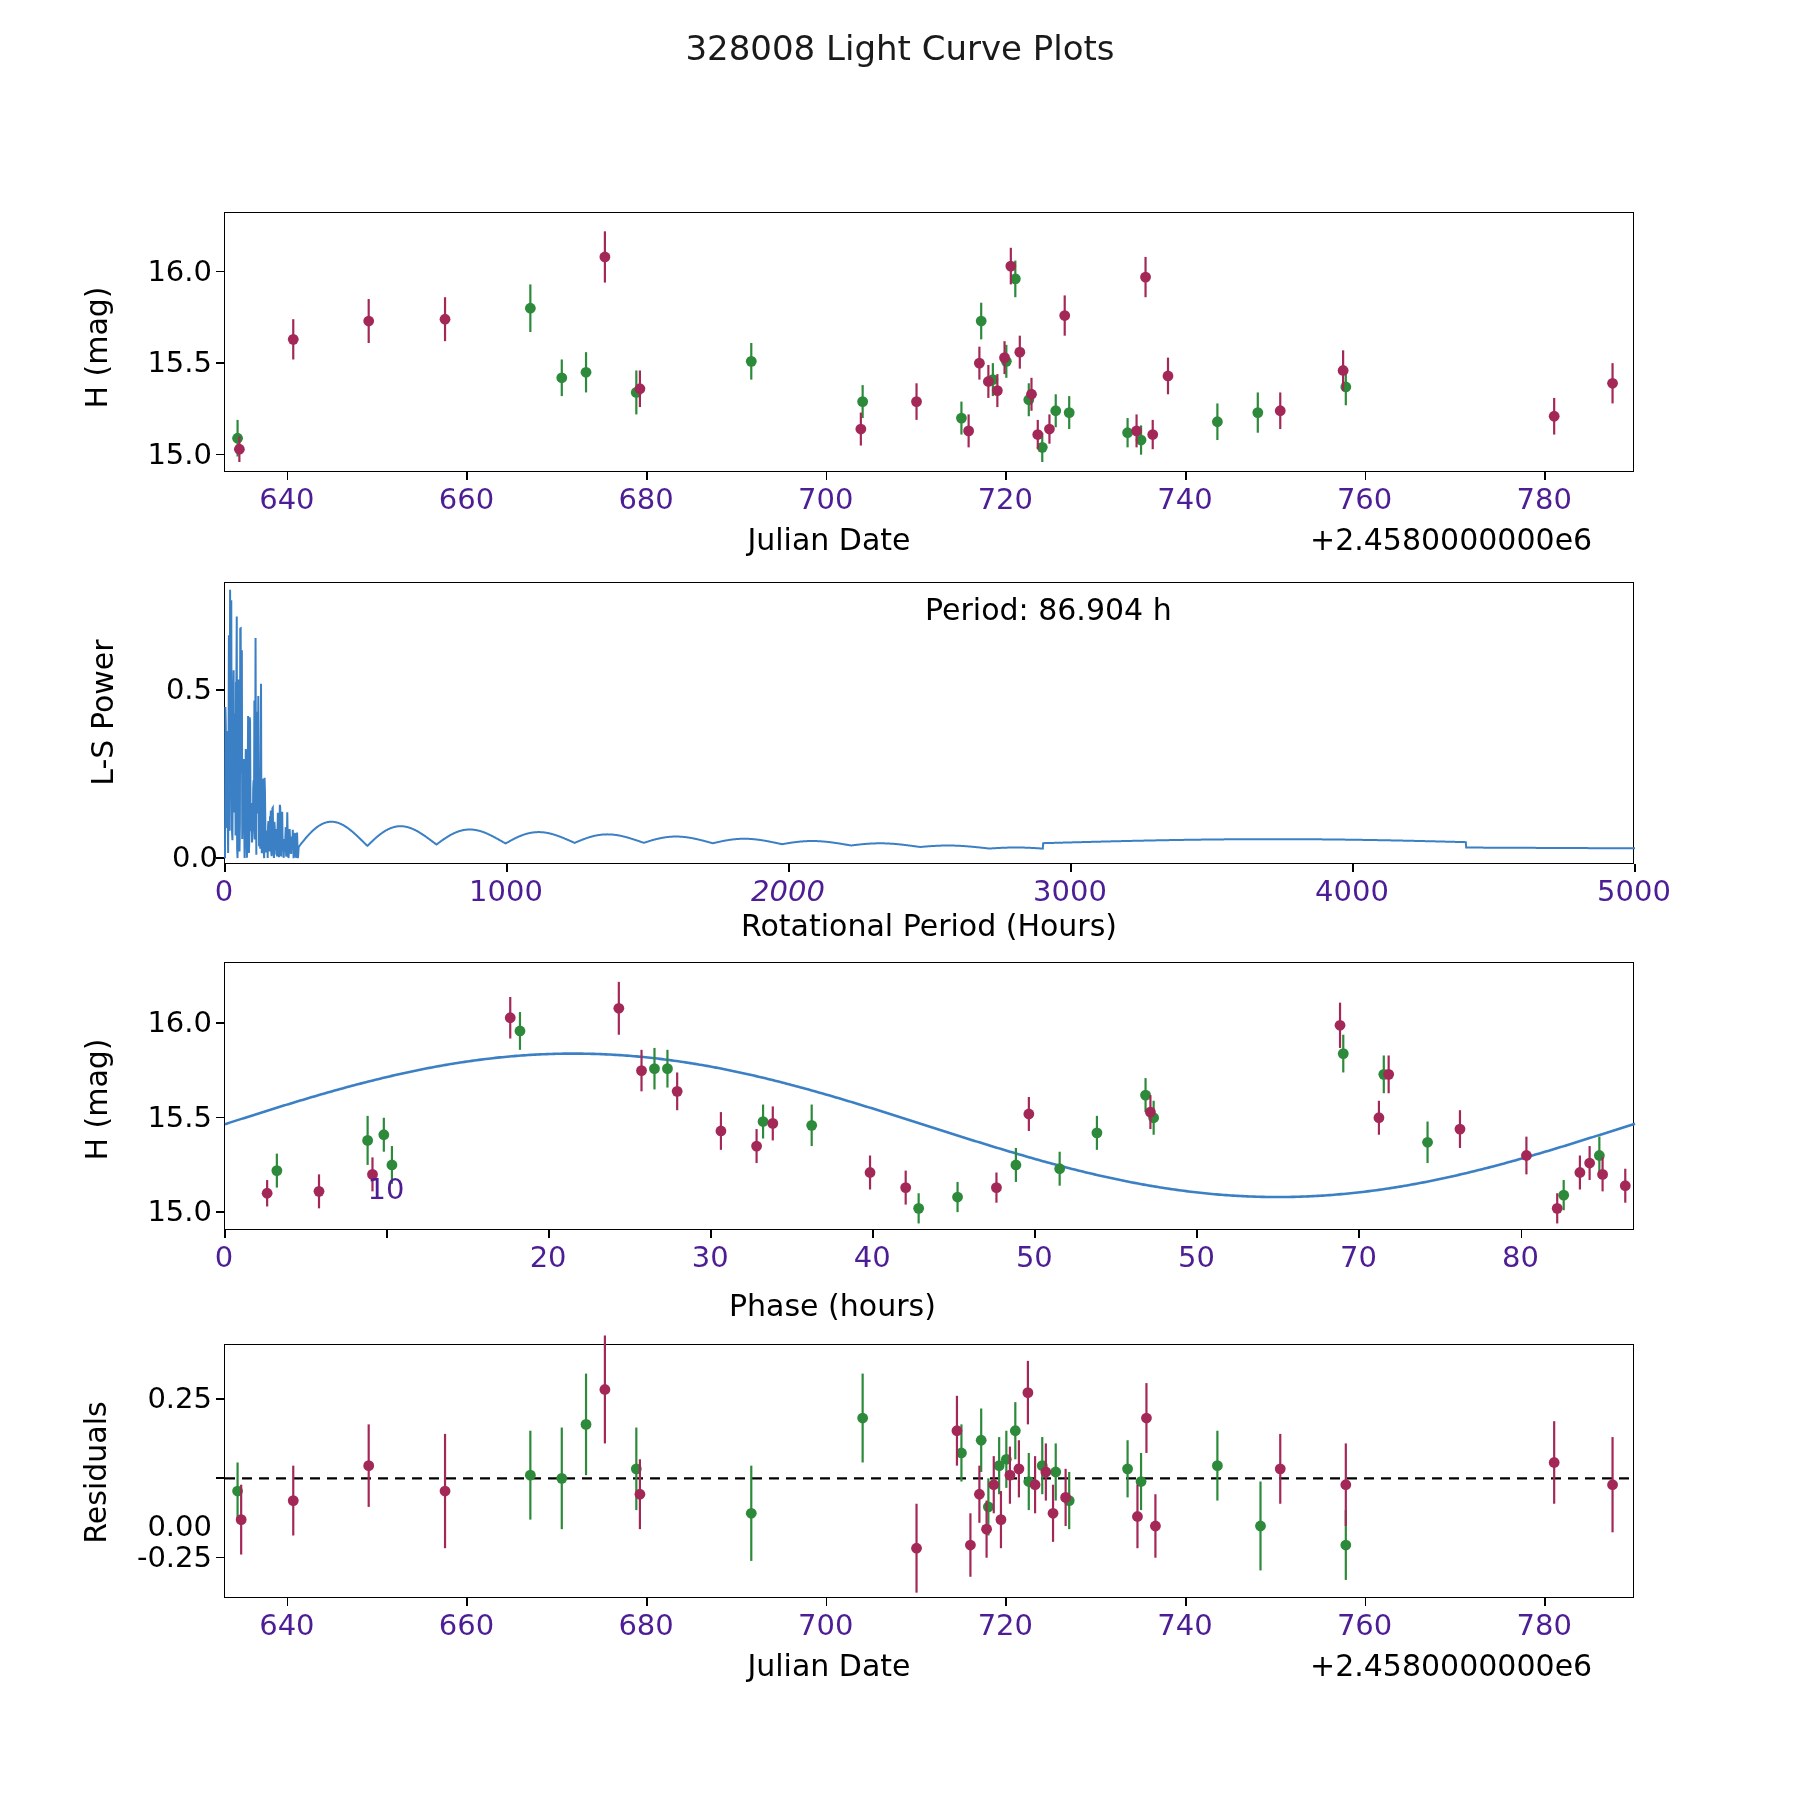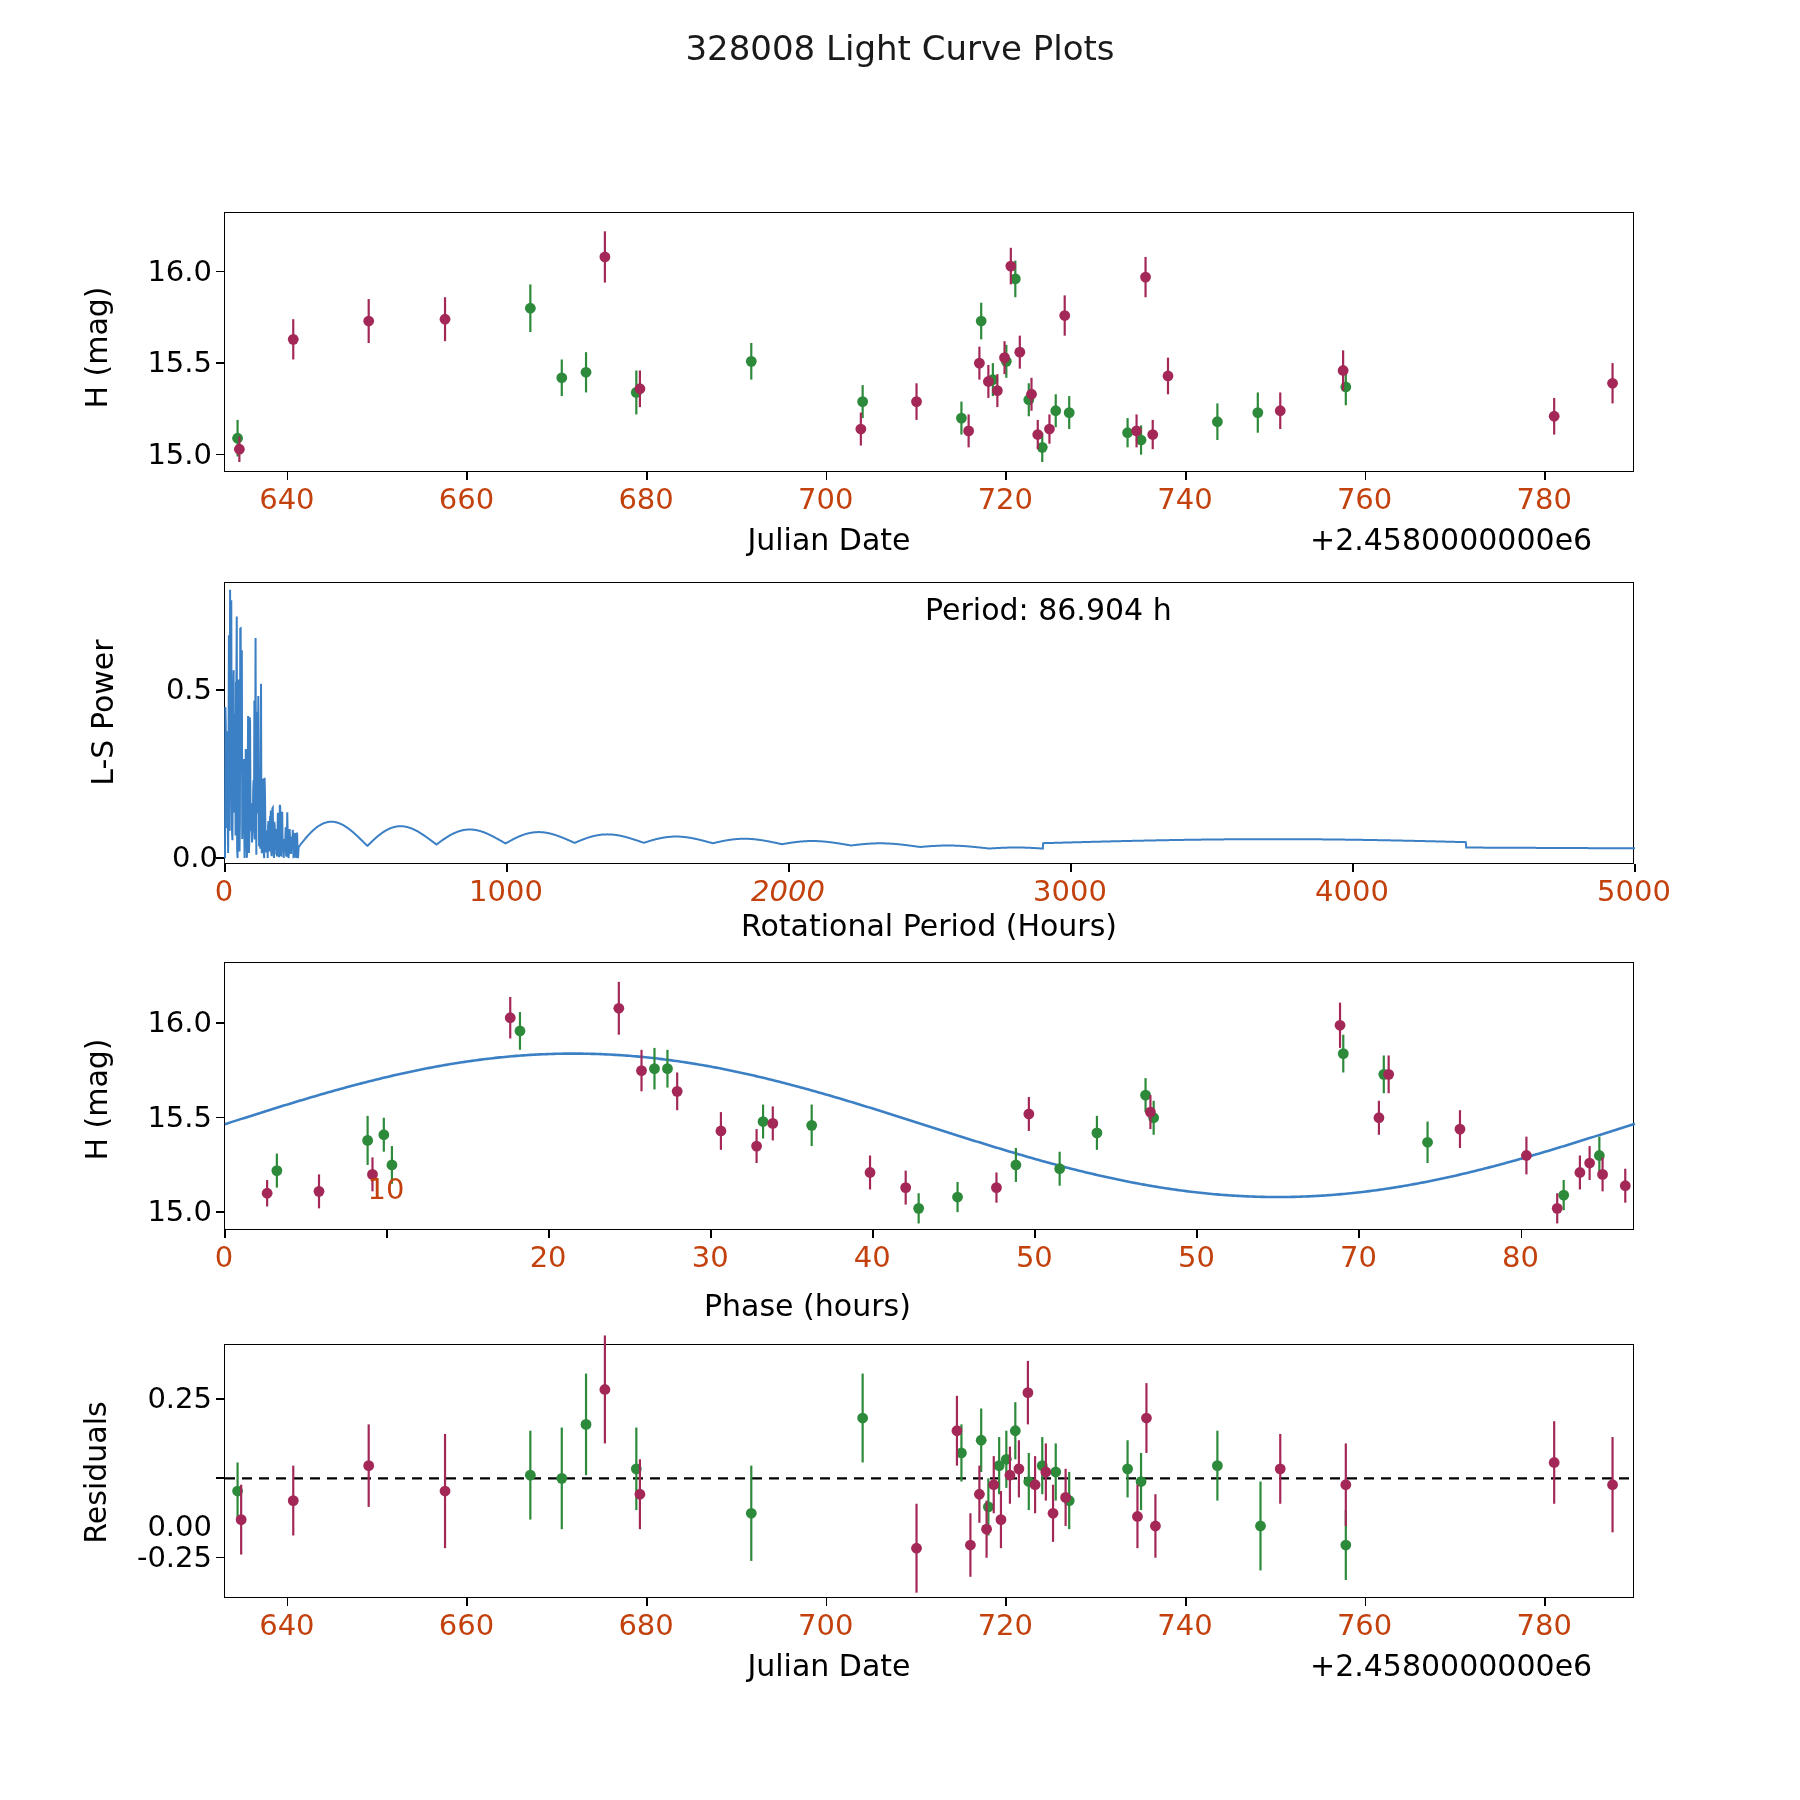--- a/index.html
+++ b/index.html
@@ -61,21 +61,21 @@
   }
   .offset-label {
     position: absolute;
     font-size: 30px;
     color: #000;
     white-space: nowrap;
   }
   .tick-x {
     position: absolute;
     font-size: 29px;
-    color: #c2410c;
+    color: #4c1d95;
     transform: translateX(-50%);
     white-space: nowrap;
   }
   .tick-y {
     position: absolute;
     font-size: 29px;
     color: #000;
     transform: translateY(-50%);
     white-space: nowrap;
     text-align: right;
@@ -353,21 +353,21 @@
             <line x1="1364.6206896551726" y1="217.04225352112684" x2="1364.6206896551726" y2="183.0704225352114" stroke="#a32857" stroke-width="2.2"></line>
             <circle cx="1364.6206896551726" cy="200.0563380281691" r="5.4" fill="#a32857"></circle>
             <line x1="1377.5862068965519" y1="228.36619718309876" x2="1377.5862068965519" y2="194.3943661971833" stroke="#a32857" stroke-width="2.2"></line>
             <circle cx="1377.5862068965519" cy="211.38028169014103" r="5.4" fill="#a32857"></circle>
             <line x1="1400.2758620689656" y1="239.69014084507035" x2="1400.2758620689656" y2="205.7183098591549" stroke="#a32857" stroke-width="2.2"></line>
             <circle cx="1400.2758620689656" cy="222.70422535211264" r="5.4" fill="#a32857"></circle>
           </g>
         </svg>
     </div>
     <div class="ylabel" style="left:-4px; top:1082px; width:200px; text-align:center; transform: rotate(-90deg);">H (mag)</div>
-    <div class="xlabel" style="left:704px; top:1288px; width:200px;">Phase (hours)</div>
+    <div class="xlabel" style="left:729px; top:1288px; width:200px;">Phase (hours)</div>
     <div id="ticks3">
         <div class="tick-x" style="left: 224px; top: 1240px;">0</div>
         <div style="position: absolute; background: rgb(0, 0, 0); width: 1.6px; height: 8px; left: 224px; top: 1230px;"></div>
         <div class="tick-x" style="left: 386.069px; top: 1172px;">10</div>
         <div style="position: absolute; background: rgb(0, 0, 0); width: 1.6px; height: 8px; left: 386.069px; top: 1230px;"></div>
         <div class="tick-x" style="left: 548.138px; top: 1240px;">20</div>
         <div style="position: absolute; background: rgb(0, 0, 0); width: 1.6px; height: 8px; left: 548.138px; top: 1230px;"></div>
         <div class="tick-x" style="left: 710.207px; top: 1240px;">30</div>
         <div style="position: absolute; background: rgb(0, 0, 0); width: 1.6px; height: 8px; left: 710.207px; top: 1230px;"></div>
         <div class="tick-x" style="left: 872.276px; top: 1240px;">40</div>

